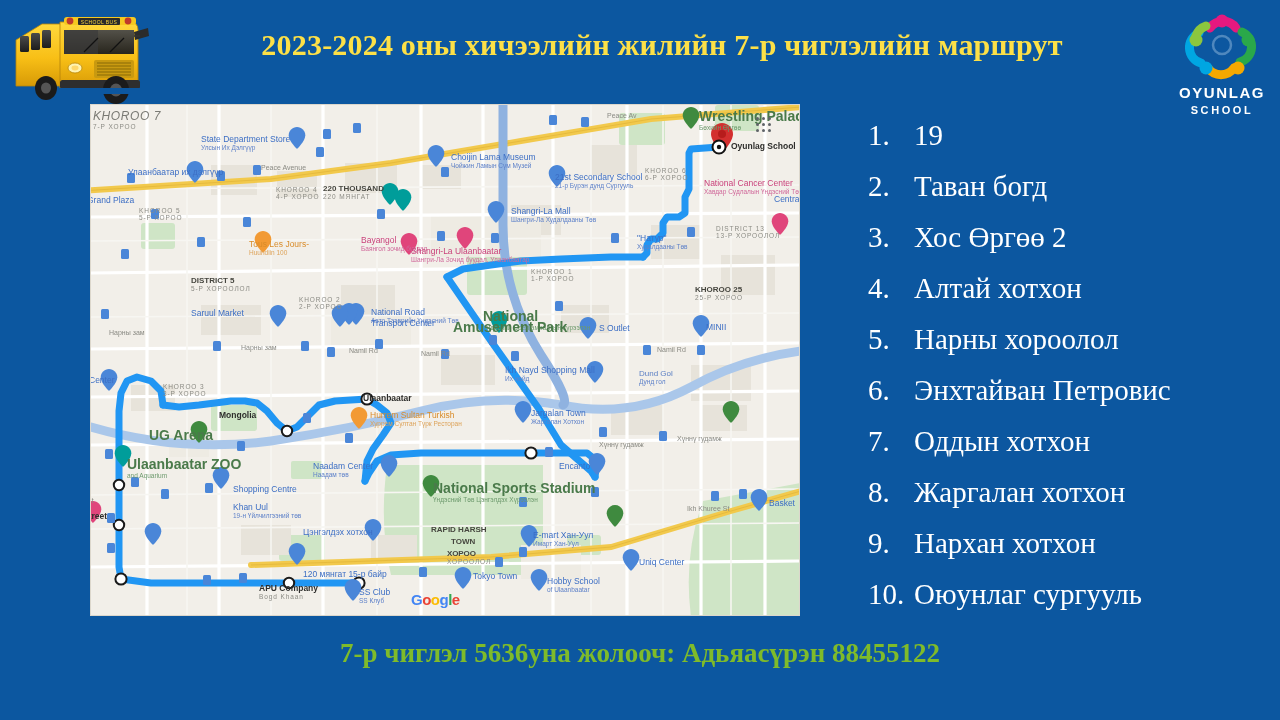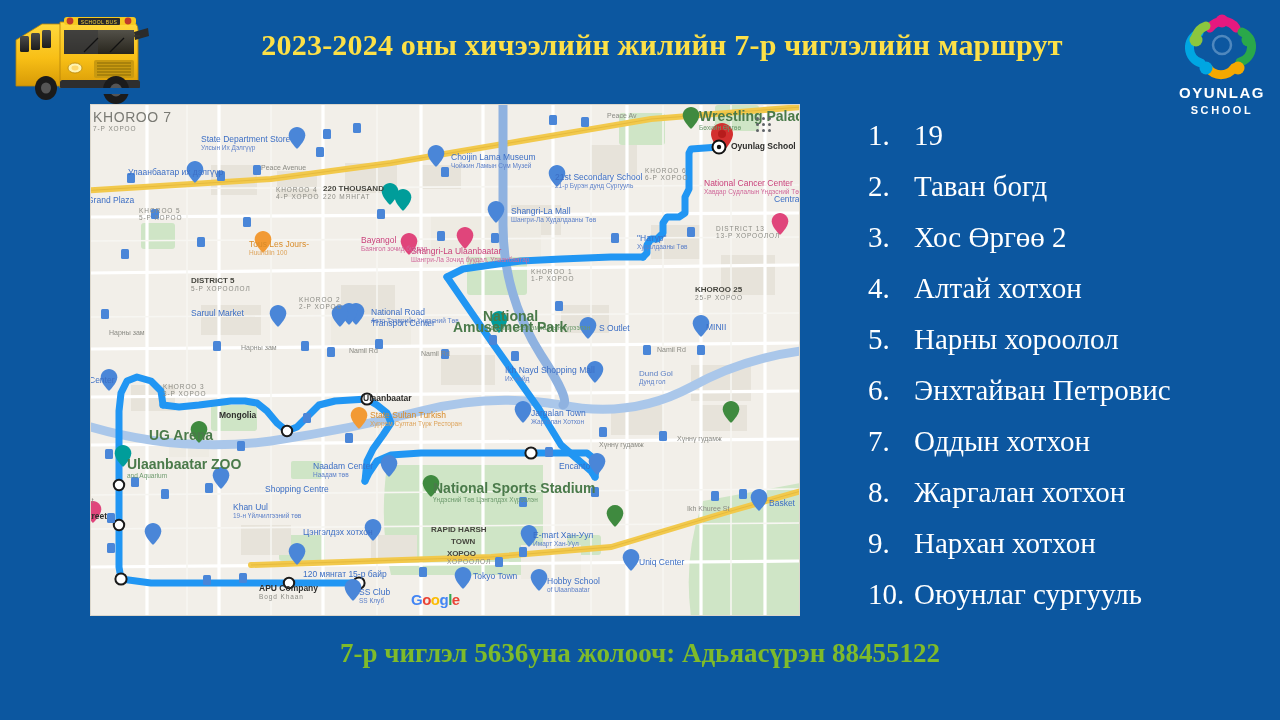--- a/index.html
+++ b/index.html
@@ -51,21 +51,21 @@
     font-family:"Liberation Sans", sans-serif;
     white-space:nowrap;
     pointer-events:none;
   }
   .poi     { color:#3c6ec4; font-size:8.5px; }
   .poi-sub { color:#5e81c9; font-size:6.5px; }
   .pink    { color:#c9417a; font-size:8.5px; }
   .pink-sub{ color:#d0689a; font-size:6.5px; }
   .orange  { color:#d98c2a; font-size:8.5px; }
   .orange-sub{ color:#dda35a; font-size:6.5px; }
-  .grey    { color:#7a7a74; font-size:14px; letter-spacing:.6px; }
+  .grey    { color:#7a7a74; font-size:12px; letter-spacing:.6px;font-style:italic; }
   .grey-sm { color:#8b8b84; font-size:6.5px; letter-spacing:.9px; }
   .green-l { color:#4a7a4a; font-size:14px;font-weight:bold; }
   .green-sub{ color:#6d9a6d; font-size:6.5px; }
   .road    { color:#8a8a83; font-size:7px; }
   .dark    { color:#2e2e2c; font-size:8.5px; font-weight:bold; }
   .dark-sub{ color:#46463f; font-size:8px; font-weight:bold; }
   .water   { color:#5b7fc4; font-size:8px; }
 
   #google-logo {
     position:absolute; left:320px; top:486px;
@@ -599,21 +599,21 @@
         <div class="mlabel grey-sm" style="position: relative;">KHOROO 3</div>
         <div class="mlabel grey-sm" style="position: relative;">3-Р ХОРОО</div>
       </div>
       <div style="position: absolute; left: 272px; top: 288px;">
         <div class="mlabel dark" style="position: relative;">Ulaanbaatar</div>
       </div>
       <div style="position: absolute; left: 128px; top: 305px;">
         <div class="mlabel dark" style="position: relative;">Mongolia</div>
       </div>
       <div style="position: absolute; left: 279px; top: 305px;">
-        <div class="mlabel orange" style="position: relative;">State Sultan Turkish</div>
+        <div class="mlabel orange" style="position: relative;">Hurrem Sultan Turkish</div>
         <div class="mlabel orange-sub" style="position: relative;">Хуррем Султан Түрк Ресторан</div>
       </div>
       <div style="position: absolute; left: 440px; top: 303px;">
         <div class="mlabel poi" style="position: relative;">Jargalan Town</div>
         <div class="mlabel poi-sub" style="position: relative;">Жаргалан Хотхон</div>
       </div>
       <div style="position: absolute; left: 58px; top: 322px;">
         <div class="mlabel green-l" style="position: relative;">UG Arena</div>
       </div>
       <div style="position: absolute; left: 36px; top: 351px;">
@@ -631,21 +631,21 @@
         <div class="mlabel poi-sub" style="position: relative;">Наадам төв</div>
       </div>
       <div style="position: absolute; left: 468px; top: 356px;">
         <div class="mlabel poi" style="position: relative;">Encanto</div>
       </div>
       <div style="position: absolute; left: 142px; top: 368px;">
         <div class="mlabel poi" style="position: relative; margin-top: 29px;">Khan Uul</div>
         <div class="mlabel poi-sub" style="position: relative;">19-н Үйлчилгээний төв</div>
       </div>
       <div style="position: absolute; left: 142px; top: 379px;">
-        <div class="mlabel poi" style="position: relative; margin-left: 32px;">Shopping Centre</div>
+        <div class="mlabel poi" style="position: relative;">Shopping Centre</div>
       </div>
       <div style="position: absolute; left: 342px; top: 375px;">
         <div class="mlabel green-l" style="position: relative;">National Sports Stadium</div>
         <div class="mlabel green-sub" style="position: relative;">Үндэсний Төв Цэнгэлдэх Хүрээлэн</div>
       </div>
       <div style="position: absolute; left: -4px; top: 392px;">
         <div class="mlabel road" style="position: relative;">St</div>
       </div>
       <div style="position: absolute; left: -8px; top: 406px;">
         <div class="mlabel dark" style="position: relative;">Street</div>

